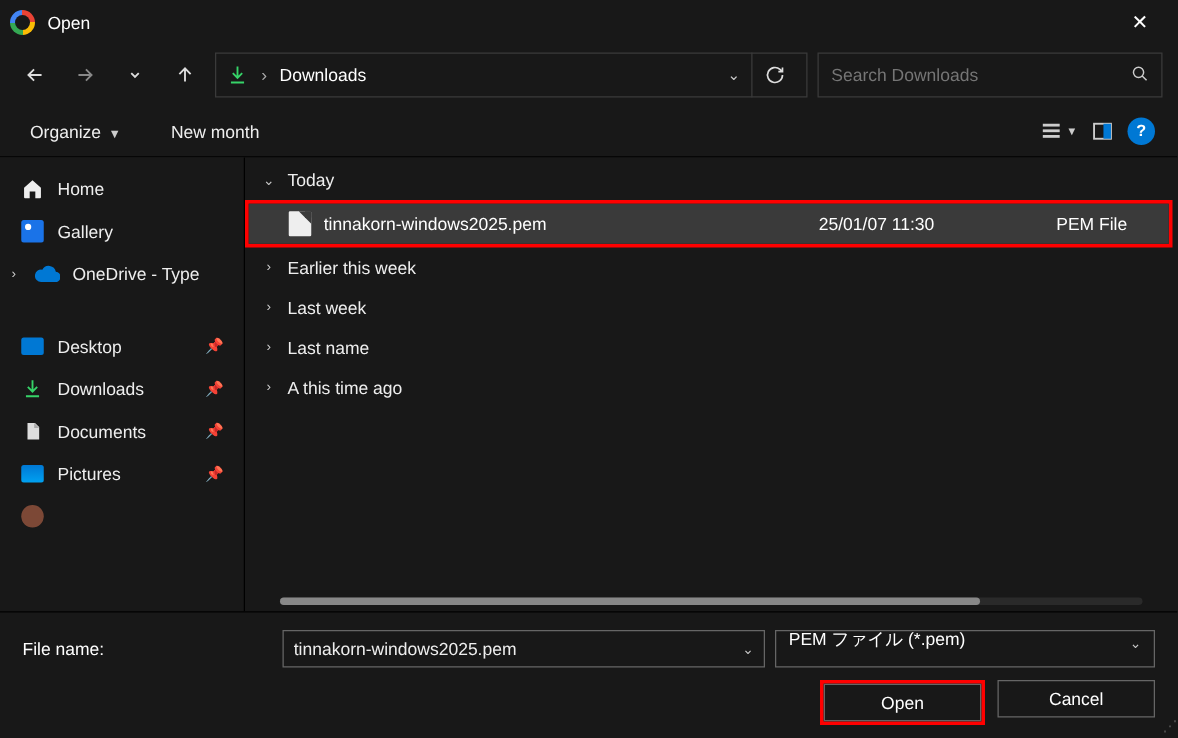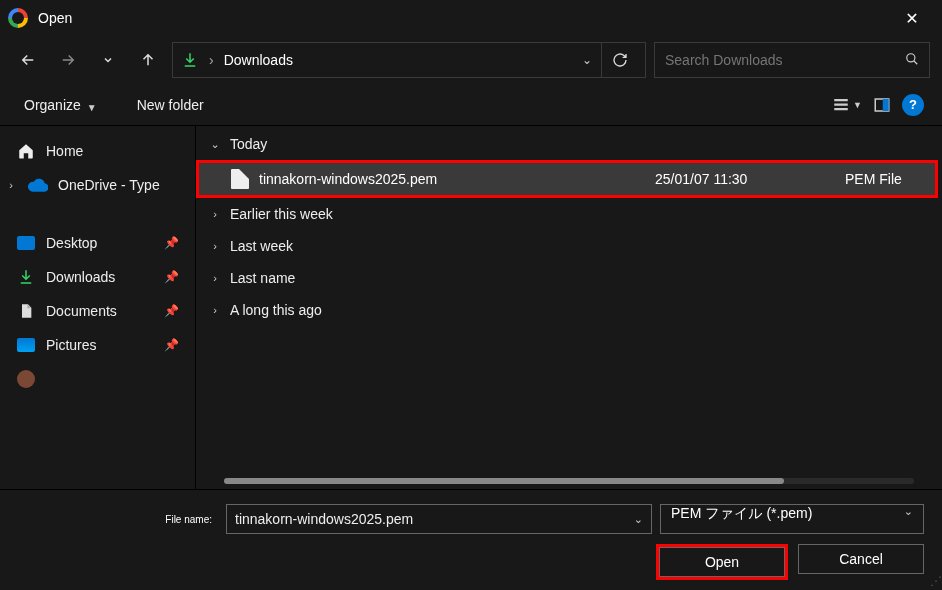--- a/index.html
+++ b/index.html
@@ -72,24 +72,24 @@
   .file-row .fname{flex:1;}
   .file-row .fmod{width:190px;}
   .file-row .ftype{width:90px;text-align:left;}
   .scrollbar-h{height:16px;background:#181818;display:flex;align-items:center;padding:0 28px;}
   .scrollbar-h .track{flex:1;height:6px;background:#2a2a2a;border-radius:3px;position:relative;}
   .scrollbar-h .thumb{position:absolute;left:0;right:130px;top:0;bottom:0;background:#888;border-radius:3px;}
 
   
   .bottom{background:#181818;border-top:1px solid #000;padding:14px 18px 10px;display:flex;flex-direction:column;gap:10px;}
   .bottom-row1{display:flex;align-items:center;gap:8px;}
-  .bottom-row1 .lbl{width:200px;text-align:right;padding-right:6px;font-size:10px;}
+  .bottom-row1 .lbl{width:200px;text-align:left;padding-right:6px;font-size:14px;}
   .fname-box{flex:1;height:30px;border:1px solid #666;background:#181818;display:flex;align-items:center;padding:0 8px;justify-content:space-between;}
   .fname-box input{background:transparent;border:none;outline:none;color:#eee;font-size:14px;width:100%;}
-  .filter-box{width:264px;height:30px;border:1px solid #666;display:flex;align-items:flex-start;padding:0 10px;justify-content:space-between;}
+  .filter-box{width:304px;height:30px;border:1px solid #666;display:flex;align-items:flex-end;padding:12px 10px;justify-content:space-between;}
   .bottom-row2{display:flex;justify-content:flex-end;gap:10px;padding-right:0;}
   .btn{width:126px;height:30px;border:1px solid #666;display:flex;align-items:center;justify-content:center;font-size:14px;background:#181818;}
   .btn-open-wrap{border:3px solid #f00;padding:0;}
   .resize-grip{position:absolute;right:2px;bottom:2px;color:#555;font-size:12px;letter-spacing:-2px;}
   .chev-down{font-size:11px;color:#ccc;}
 </style>
 </head>
 <body>
 
 <div class="window">
@@ -147,21 +147,21 @@
     </div>
   </div>
 
   <div class="toolbar">
     <div class="tool-btn">
       <span>Organize</span>
       <span class="drop">▼</span>
     </div>
     <div class="gap"></div>
     <div class="tool-btn">
-      <span>New folder</span>
+      <span>New month</span>
     </div>
     <div class="spacer"></div>
     <div class="view-wrap">
       <svg width="20" height="18" viewBox="0 0 24 24" fill="#ccc">
           <rect x="3" y="4" width="18" height="3"></rect>
           <rect x="3" y="10" width="18" height="3"></rect>
           <rect x="3" y="16" width="18" height="3"></rect>
         </svg>
       <span class="drop">▼</span>
     </div>
@@ -177,20 +177,26 @@
   <div class="main">
 
     <div class="sidebar">
       <div class="side-item">
         <span class="ico ico-home">
           <svg width="18" height="18" viewBox="0 0 24 24" fill="#eee">
               <path d="M3 11l9-8 9 8v10a1 1 0 0 1-1 1h-5v-7h-6v7H4a1 1 0 0 1-1-1z"></path>
             </svg>
         </span>
         <span>Home</span>
+      </div>
+      <div class="side-item">
+        <span class="ico">
+            <span class="ico-gallery"></span>
+          </span>
+        <span>Gallery</span>
       </div>
       <div class="side-item expandable">
         <span class="exp">›</span>
         <span class="ico ico-onedrive">
           <svg width="20" height="14" viewBox="0 0 24 16" fill="#0078d4">
               <path d="M19 16H6a6 6 0 1 1 1-11.9A7 7 0 0 1 20 6a5 5 0 0 1-1 10z"></path>
             </svg>
         </span>
         <span>OneDrive - Type</span>
       </div>
@@ -257,21 +263,21 @@
         <div class="group-row">
           <span class="caret">›</span>
           <span>Last week</span>
         </div>
         <div class="group-row">
           <span class="caret">›</span>
           <span>Last name</span>
         </div>
         <div class="group-row">
           <span class="caret">›</span>
-          <span>A long this ago</span>
+          <span>A this time ago</span>
         </div>
       </div>
 
       <div class="scrollbar-h">
         <div class="track">
             <div class="thumb"></div>
           </div>
       </div>
     </div>
   </div>

